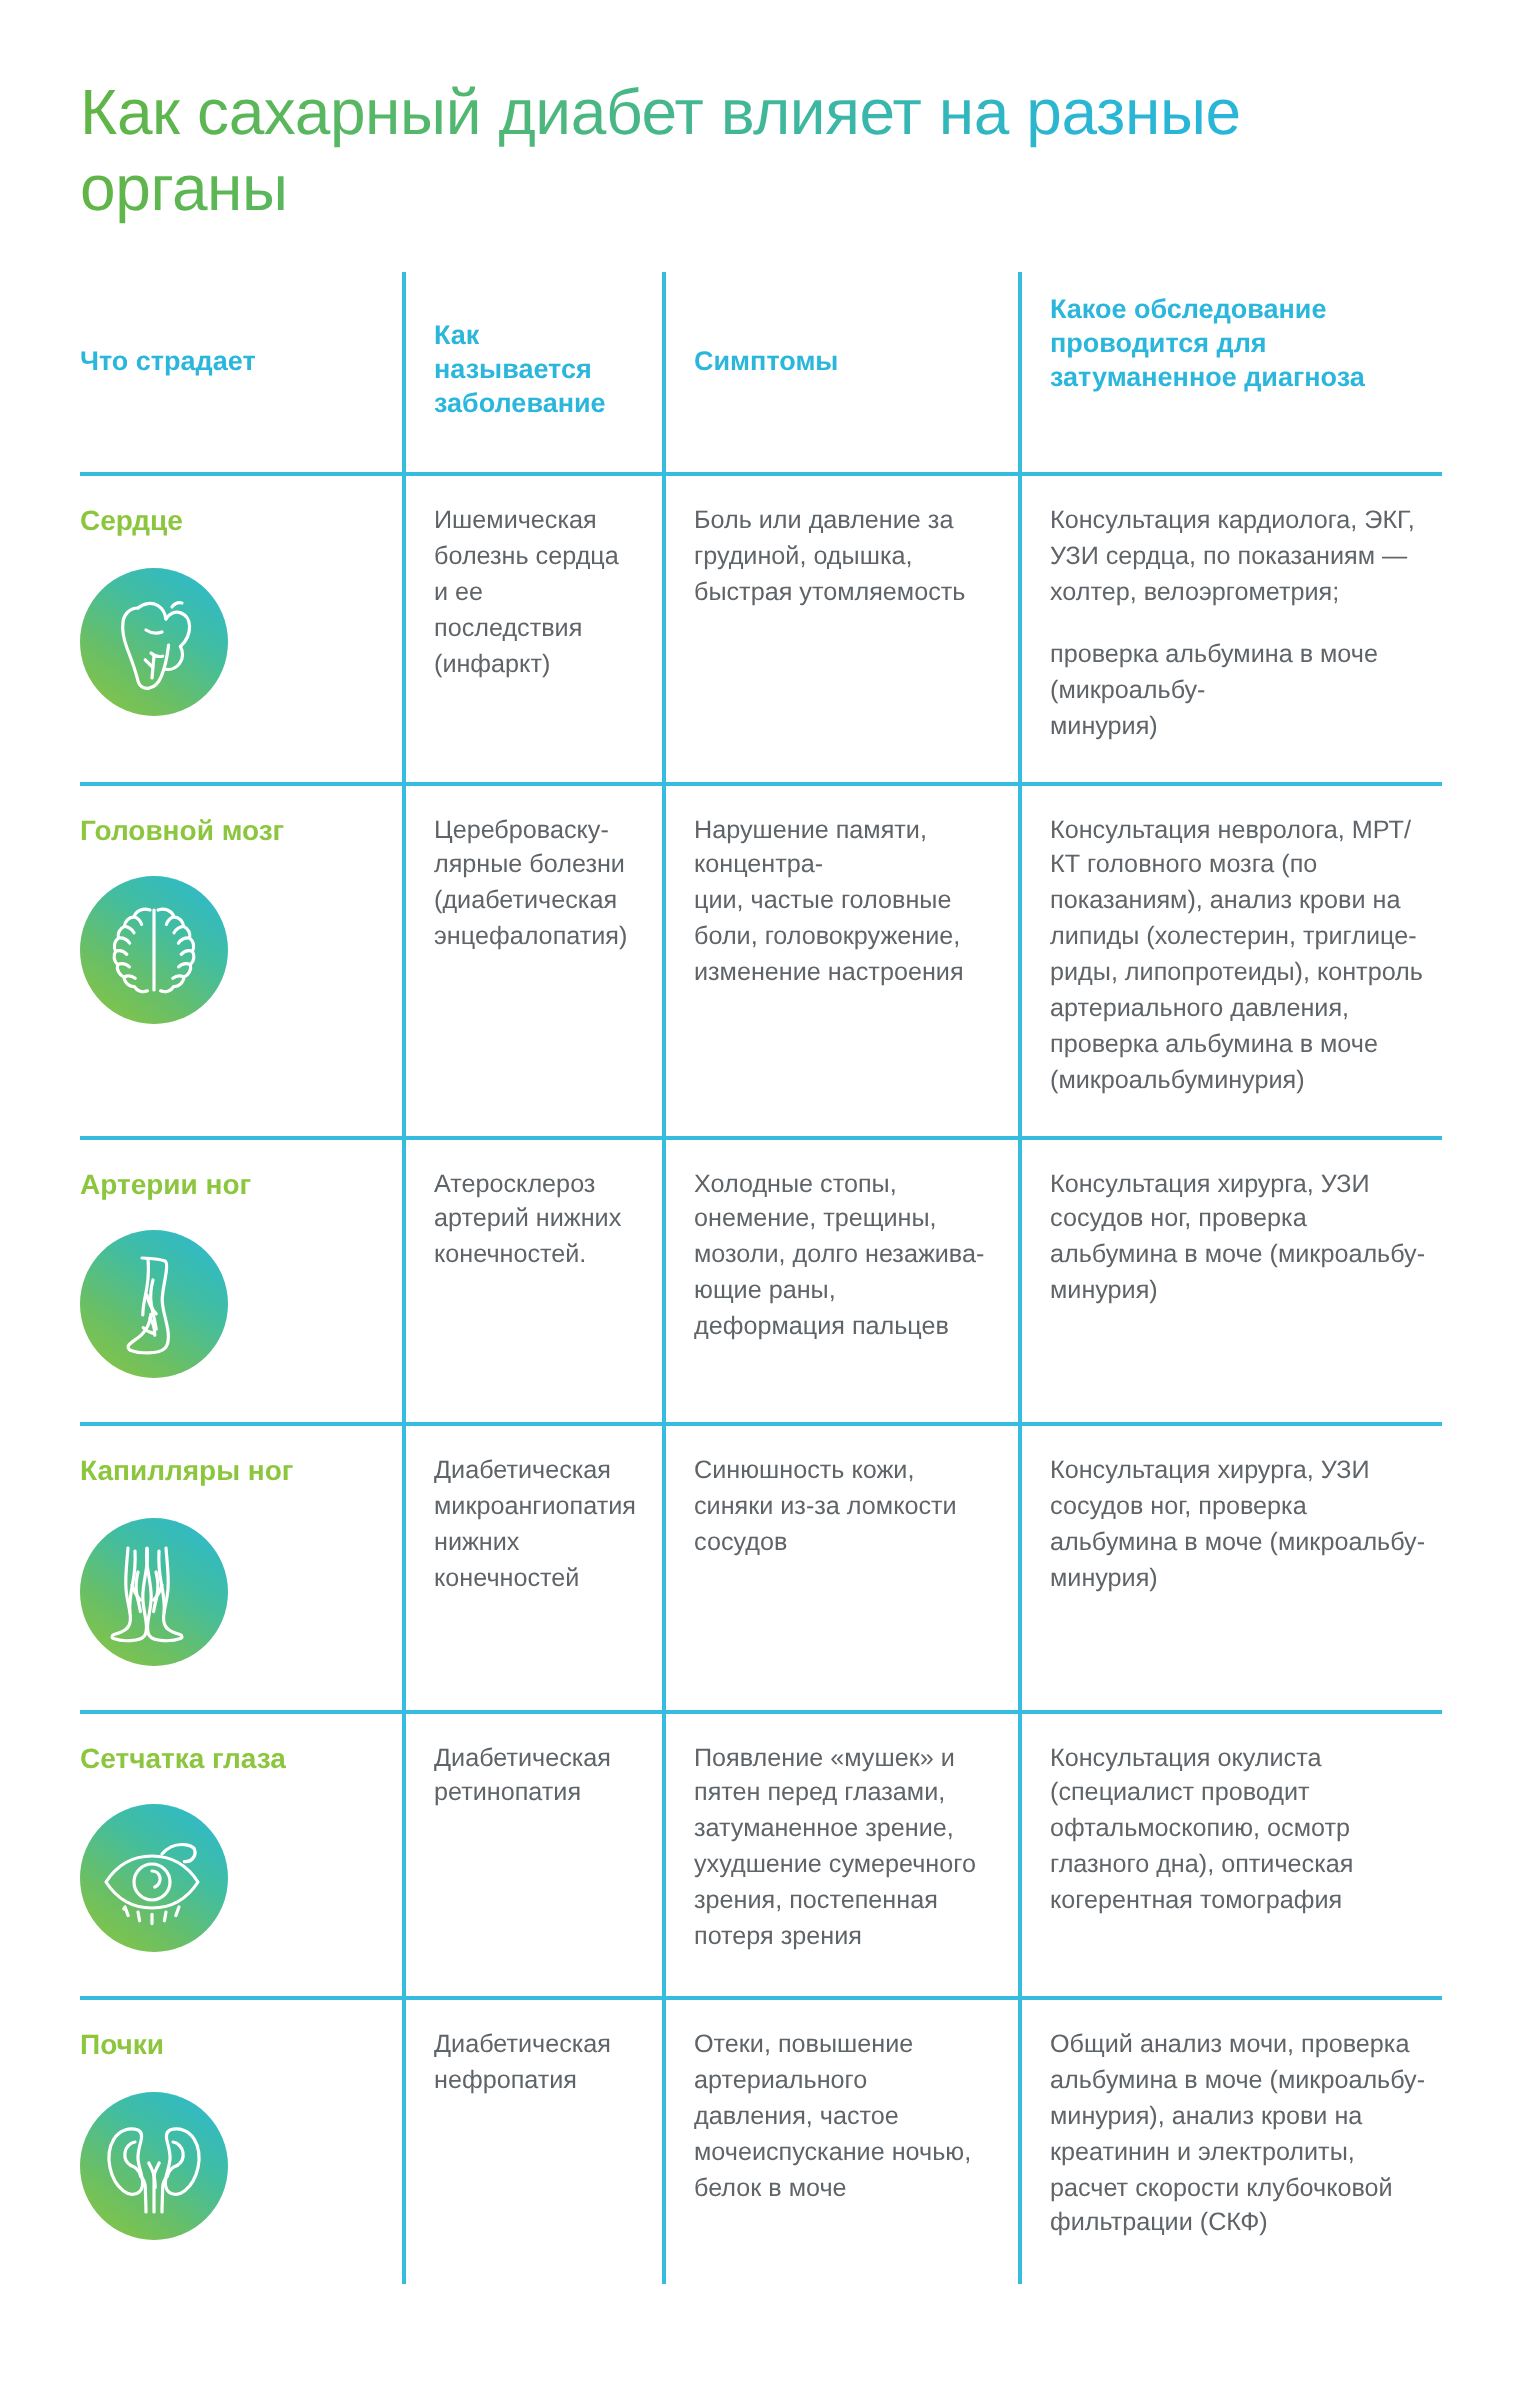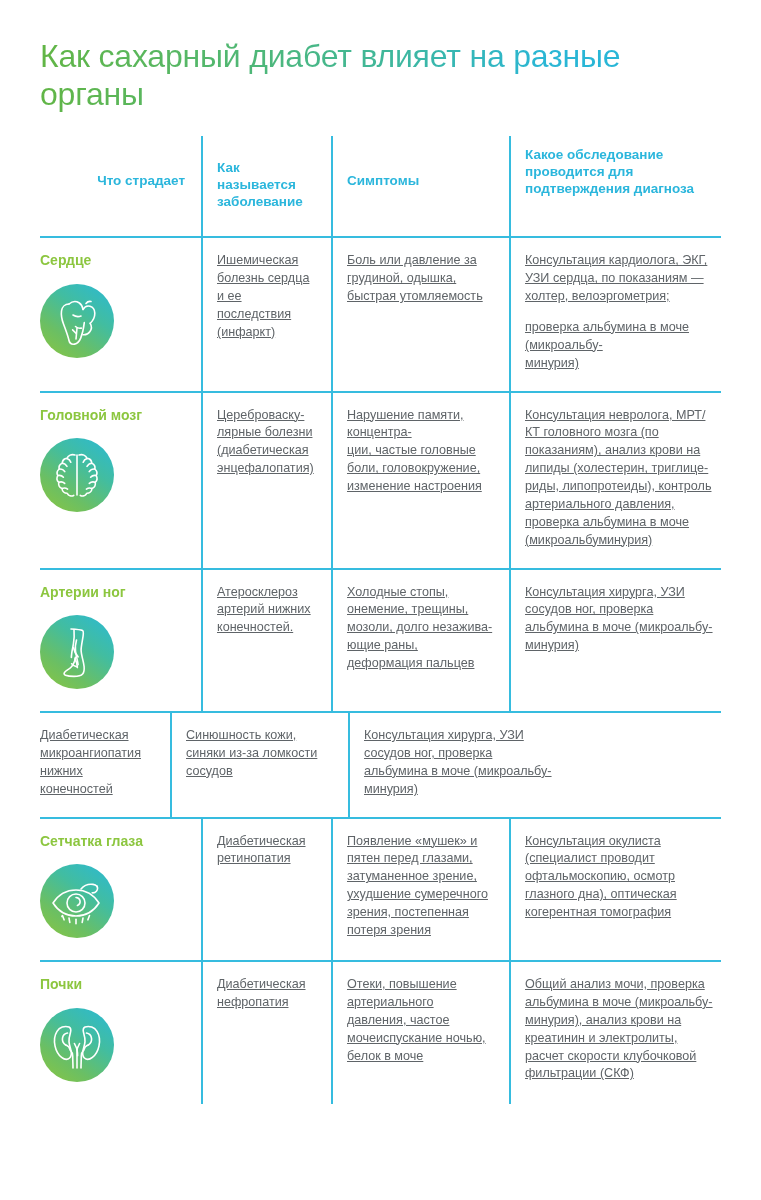--- a/index.html
+++ b/index.html
@@ -70,21 +70,21 @@
   .c3 { width: 207px; padding-right: 2px; }
 
   
   .row.head .cell { padding-top: 10px; padding-bottom: 26px; }
   .hdr-label {
     color: #2bb6dc;
     font-weight: 700;
     font-size: 13.5px;
     line-height: 1.28;
   }
-  .row.head .c0 .hdr-label { padding-top: 26px; text-align: right; }
+  .row.head .c0 .hdr-label { padding-top: 26px; }
   .row.head .c2 .hdr-label { padding-top: 26px; }
   .row.head .c1 .hdr-label { padding-top: 13px; }
 
   
   .organ-name {
     color: #8cc63f;
     font-weight: 700;
     font-size: 14px;
     line-height: 1.25;
     margin-bottom: 14px;
@@ -119,21 +119,20 @@
   .icon-circle svg .dot {
     fill: #ffffff;
     stroke: none;
   }
 
   .body-text {
     font-size: 12.6px;
     line-height: 1.42;
     color: #5f6468;
     white-space: pre-line;
-    text-decoration: underline;
   }
   .body-text + .body-text { margin-top: 13px; }
 
   .row .cell.c0 { padding-bottom: 22px; }
 </style>
 </head>
 <body>
 
 <div class="page">
 
@@ -145,21 +144,21 @@
       <div class="cell c0">
         <div class="hdr-label">Что страдает</div>
       </div>
       <div class="cell c1">
         <div class="hdr-label">Как называется заболевание</div>
       </div>
       <div class="cell c2">
         <div class="hdr-label">Симптомы</div>
       </div>
       <div class="cell c3">
-        <div class="hdr-label">Какое обследование проводится для подтверждения диагноза</div>
+        <div class="hdr-label">Какое обследование проводится для затуманенное диагноза</div>
       </div>
     </div>
 
     <div class="row">
       <div class="cell c0">
         <div class="organ-name">Сердце</div>
         <div class="icon-wrap">
           <div class="icon-circle">
             <svg viewBox="0 0 74 74">
               <path d="M29 20c-4 0-7 3-7.5 7-0.6 4.5 0.5 9 2 13 2.5 6.5 4.5 12 5.5 16.5 0.6 2.6 3 4 5.5 3.6 3-0.5 5-3 6.2-6 2-5 3-10.5 3.6-15.5"></path>
@@ -250,20 +249,37 @@
         <div class="body-text">Холодные стопы, онемение, трещины, мозоли, долго незажива-
 ющие раны, деформация пальцев</div>
       </div>
       <div class="cell c3">
         <div class="body-text">Консультация хирурга, УЗИ сосудов ног, проверка альбумина в моче (микроальбу-
 минурия)</div>
       </div>
     </div>
 
     <div class="row">
+      <div class="cell c0">
+        <div class="organ-name">Капилляры ног</div>
+        <div class="icon-wrap">
+          <div class="icon-circle">
+            <svg viewBox="0 0 74 74">
+              <path d="M24 15c-0.5 7-1.5 14-1 20.5 0.4 5.5 2 10 2.2 14 0.2 3-0.6 5-2.6 6.4-1.6 1.2-3.8 1.8-5.6 2.4-1.2 0.4-1.3 1.6-0.2 2 2.4 0.9 5.6 1.2 8.6 1 3.6-0.2 6-1 7-2.6 1-1.6 1-4 0.6-7-0.5-3.8-1.6-8-1.6-12.5 0-5 1.4-10.6 2-15.5 0.4-3.4 0.4-6.6 0-8.5"></path>
+              <path d="M27.5 16.5c0.3 5.8-0.2 11.4-1.2 16.5-1 5-1.6 9.6-1.4 13.8"></path>
+              <path d="M29 27c-1 3.8-1.2 7.6-0.6 11.2 0.5 3 1.4 5.8 1.8 8.6"></path>
+              <path d="M26 33.5c0.8 2.8 2.2 5.4 4.2 7.5"></path>
+              <path d="M43 15c0.5 7 1.5 14 1 20.5-0.4 5.5-2 10-2.2 14-0.2 3 0.6 5 2.6 6.4 1.6 1.2 3.8 1.8 5.6 2.4 1.2 0.4 1.3 1.6 0.2 2-2.4 0.9-5.6 1.2-8.6 1-3.6-0.2-6-1-7-2.6-1-1.6-1-4-0.6-7 0.5-3.8 1.6-8 1.6-12.5 0-5-1.4-10.6-2-15.5-0.4-3.4-0.4-6.6 0-8.5"></path>
+              <path d="M39.5 16.5c-0.3 5.8 0.2 11.4 1.2 16.5 1 5 1.6 9.6 1.4 13.8"></path>
+              <path d="M38 27c1 3.8 1.2 7.6 0.6 11.2-0.5 3-1.4 5.8-1.8 8.6"></path>
+              <path d="M41 33.5c-0.8 2.8-2.2 5.4-4.2 7.5"></path>
+            </svg>
+          </div>
+        </div>
+      </div>
       <div class="cell c1">
         <div class="body-text">Диабетическая микроангиопатия нижних конечностей</div>
       </div>
       <div class="cell c2">
         <div class="body-text">Синюшность кожи, синяки из-за ломкости сосудов</div>
       </div>
       <div class="cell c3">
         <div class="body-text">Консультация хирурга, УЗИ сосудов ног, проверка альбумина в моче (микроальбу-
 минурия)</div>
       </div>

